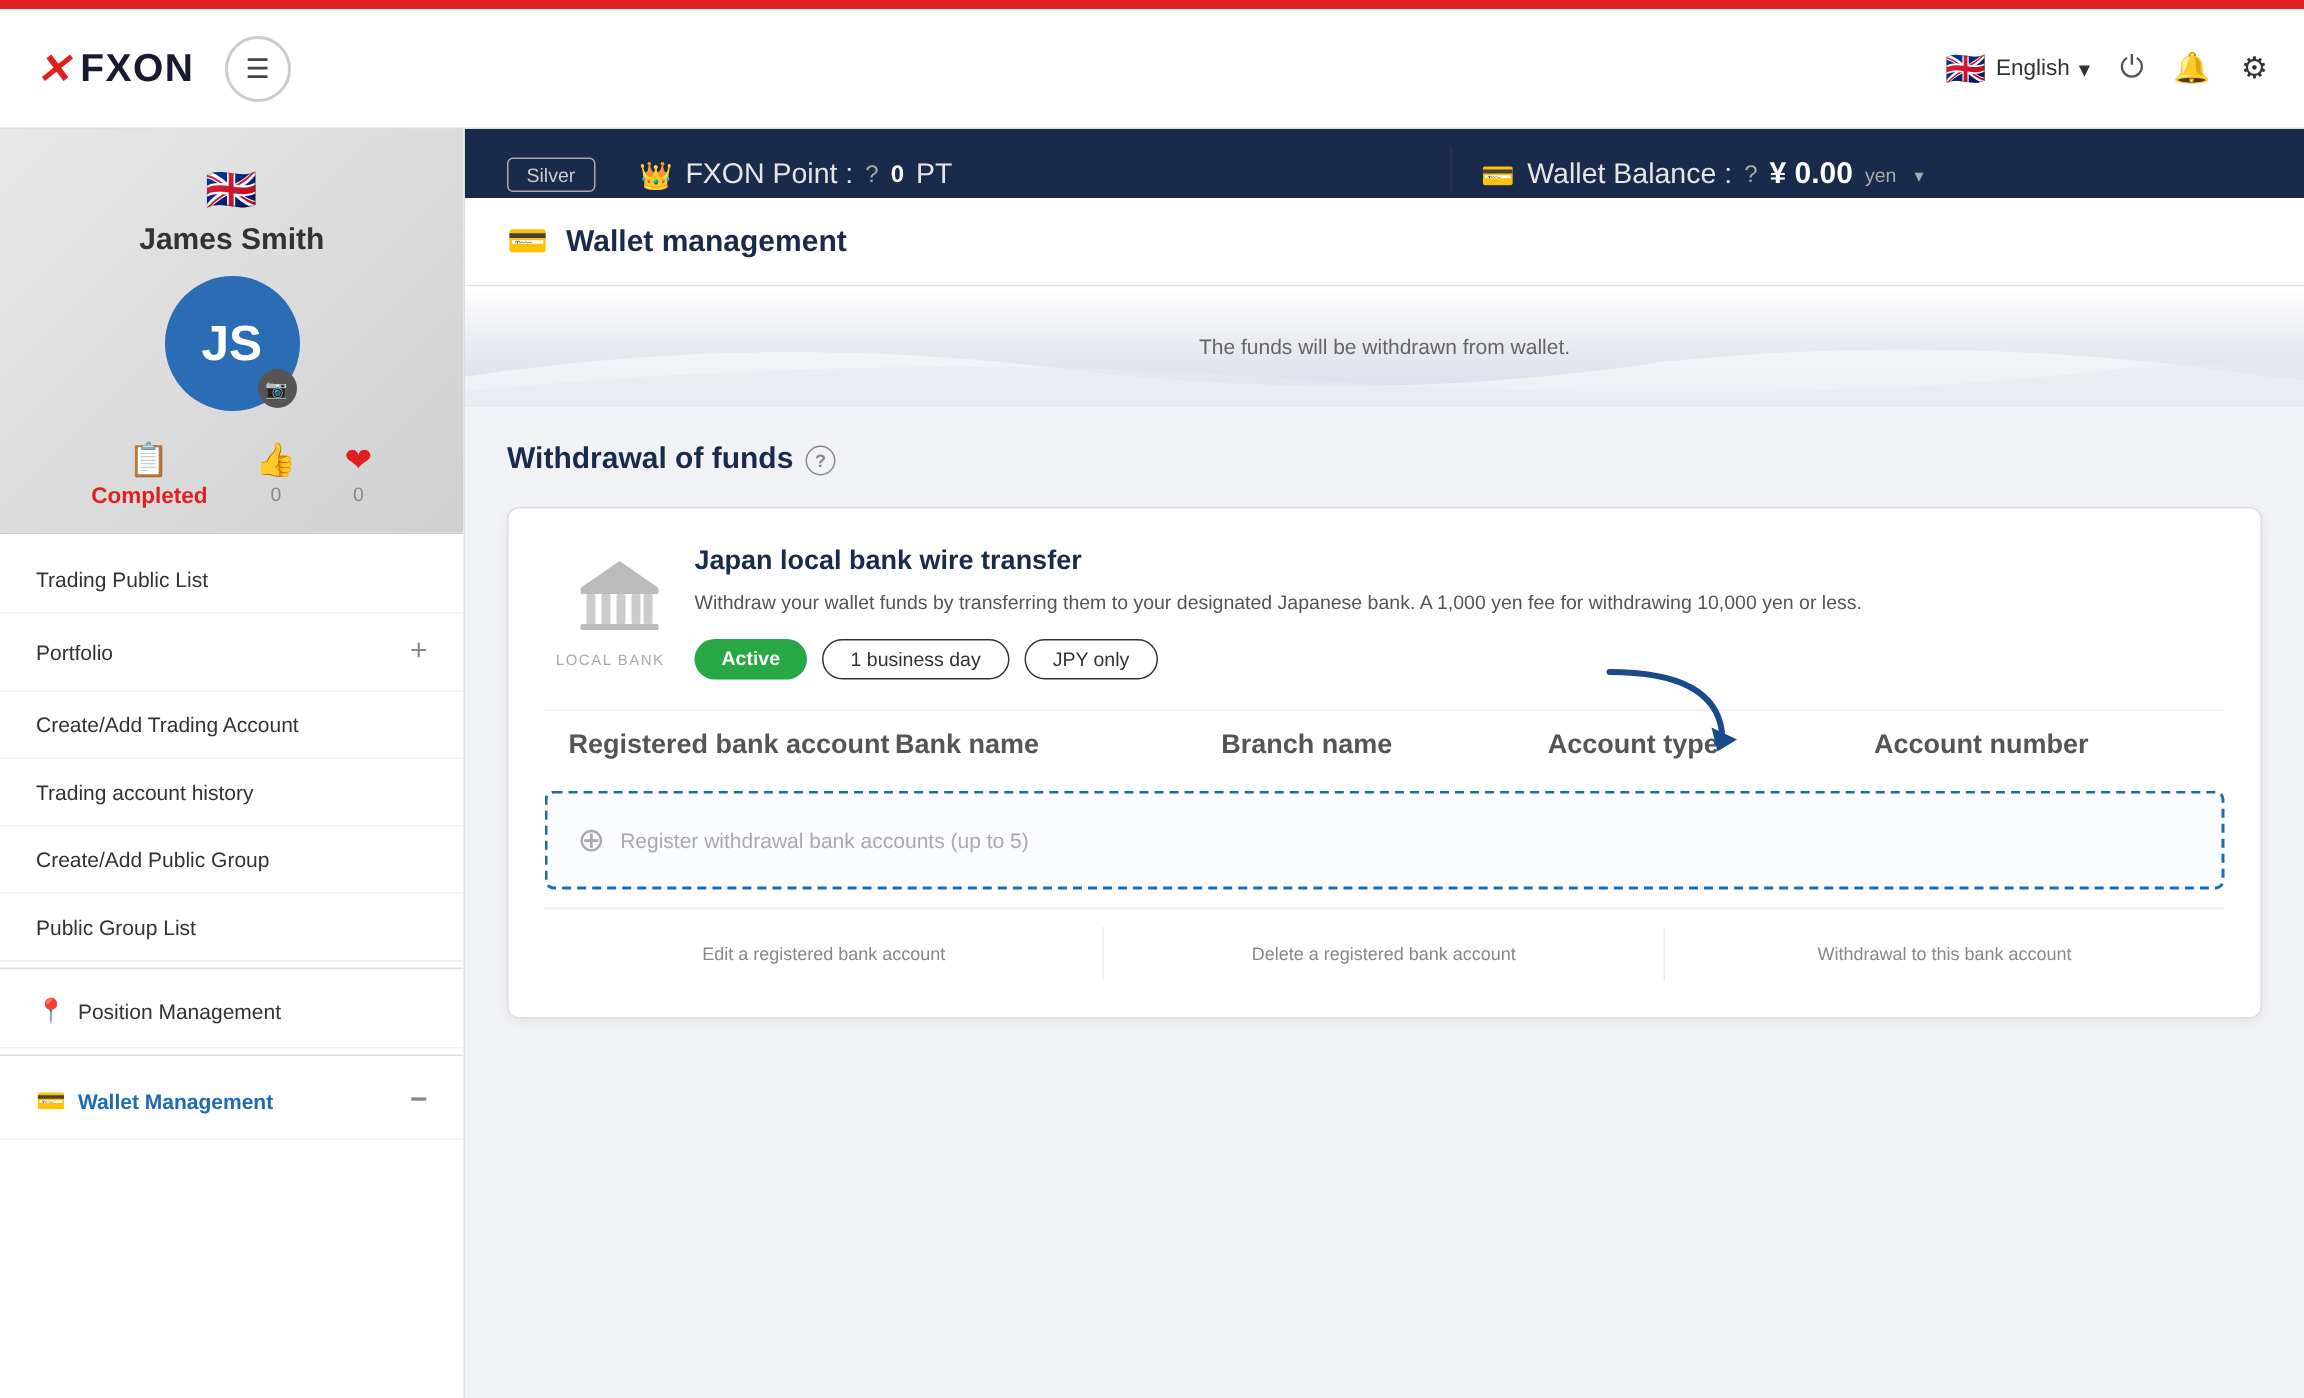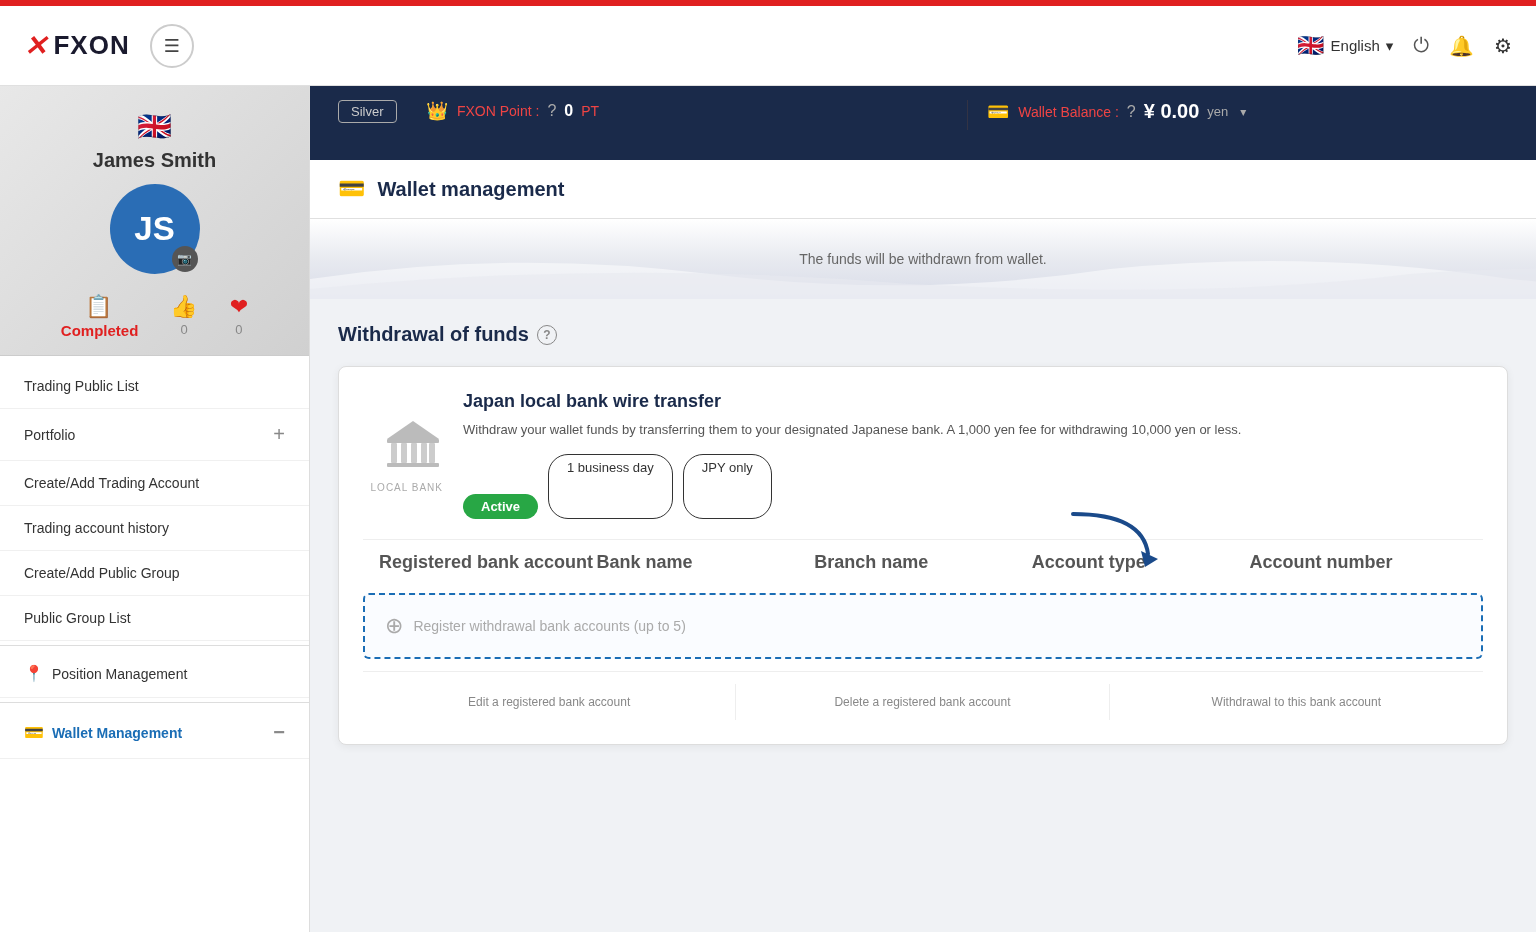--- a/index.html
+++ b/index.html
@@ -75,28 +75,28 @@
     .sidebar-plus { font-size: 20px; color: #888; }
     .sidebar-minus { font-size: 20px; color: #888; }
     .sidebar-divider { height: 1px; background: #ddd; margin: 4px 0; }
 
     
     .content { flex: 1; overflow-y: auto; background: #f0f2f5; }
 
     
     .info-bar {
       background: #1a2a4a; color: #fff;
-      display: flex; align-items: flex-start; padding: 14px 28px; height: 74px; gap: 20px;
+      display: flex; align-items: flex-end; padding: 4px 28px; height: 46px; gap: 20px;
     }
     .silver-badge {
       border: 1px solid #aaa; border-radius: 4px;
       padding: 3px 12px; font-size: 13px; color: #ccc; margin-right: 10px;
     }
     .info-bar-section { display: flex; align-items: center; gap: 8px; flex: 1; }
-    .info-bar-label { font-size: 14px; color: #ef4444; }
+    .info-bar-label { font-size: 19px; color: #e5e5e5; }
     .info-bar-value { font-size: 16px; font-weight: 600; color: #fff; }
     .info-bar-icon { font-size: 16px; color: #aaa; cursor: pointer; }
     .info-divider { width: 1px; height: 30px; background: #334; }
     .balance-amount { font-size: 20px; font-weight: 700; color: #fff; }
     .balance-currency { font-size: 13px; color: #aaa; }
     .chevron-down { font-size: 12px; color: #aaa; cursor: pointer; margin-left: 4px; }
 
     
     .page-title-bar {
       background: #fff; padding: 16px 28px;
@@ -134,21 +134,21 @@
     }
     .bank-building { font-size: 36px; color: #bbb; line-height: 1; }
     .bank-label { font-size: 10px; color: #aaa; margin-top: 4px; letter-spacing: 1px; }
     .bank-info { flex: 1; }
     .bank-name { font-size: 18px; font-weight: 700; color: #1a2a4a; margin-bottom: 8px; }
     .bank-desc { font-size: 13px; color: #555; line-height: 1.5; }
 
     .bank-badges { display: flex; gap: 10px; margin-top: 14px; }
     .badge-active {
       background: #28a745; color: #fff; padding: 5px 18px;
-      border-radius: 20px; font-size: 13px; font-weight: 600; margin-top: 40px;
+      border-radius: 20px; font-size: 13px; font-weight: 600;
     }
     .badge-outline {
       border: 1.5px solid #333; color: #333; padding: 5px 18px;
       border-radius: 20px; font-size: 13px; background: #fff;
     }
 
     
     .table-header {
       display: grid;
       grid-template-columns: 1fr 1fr 1fr 1fr 1fr;

